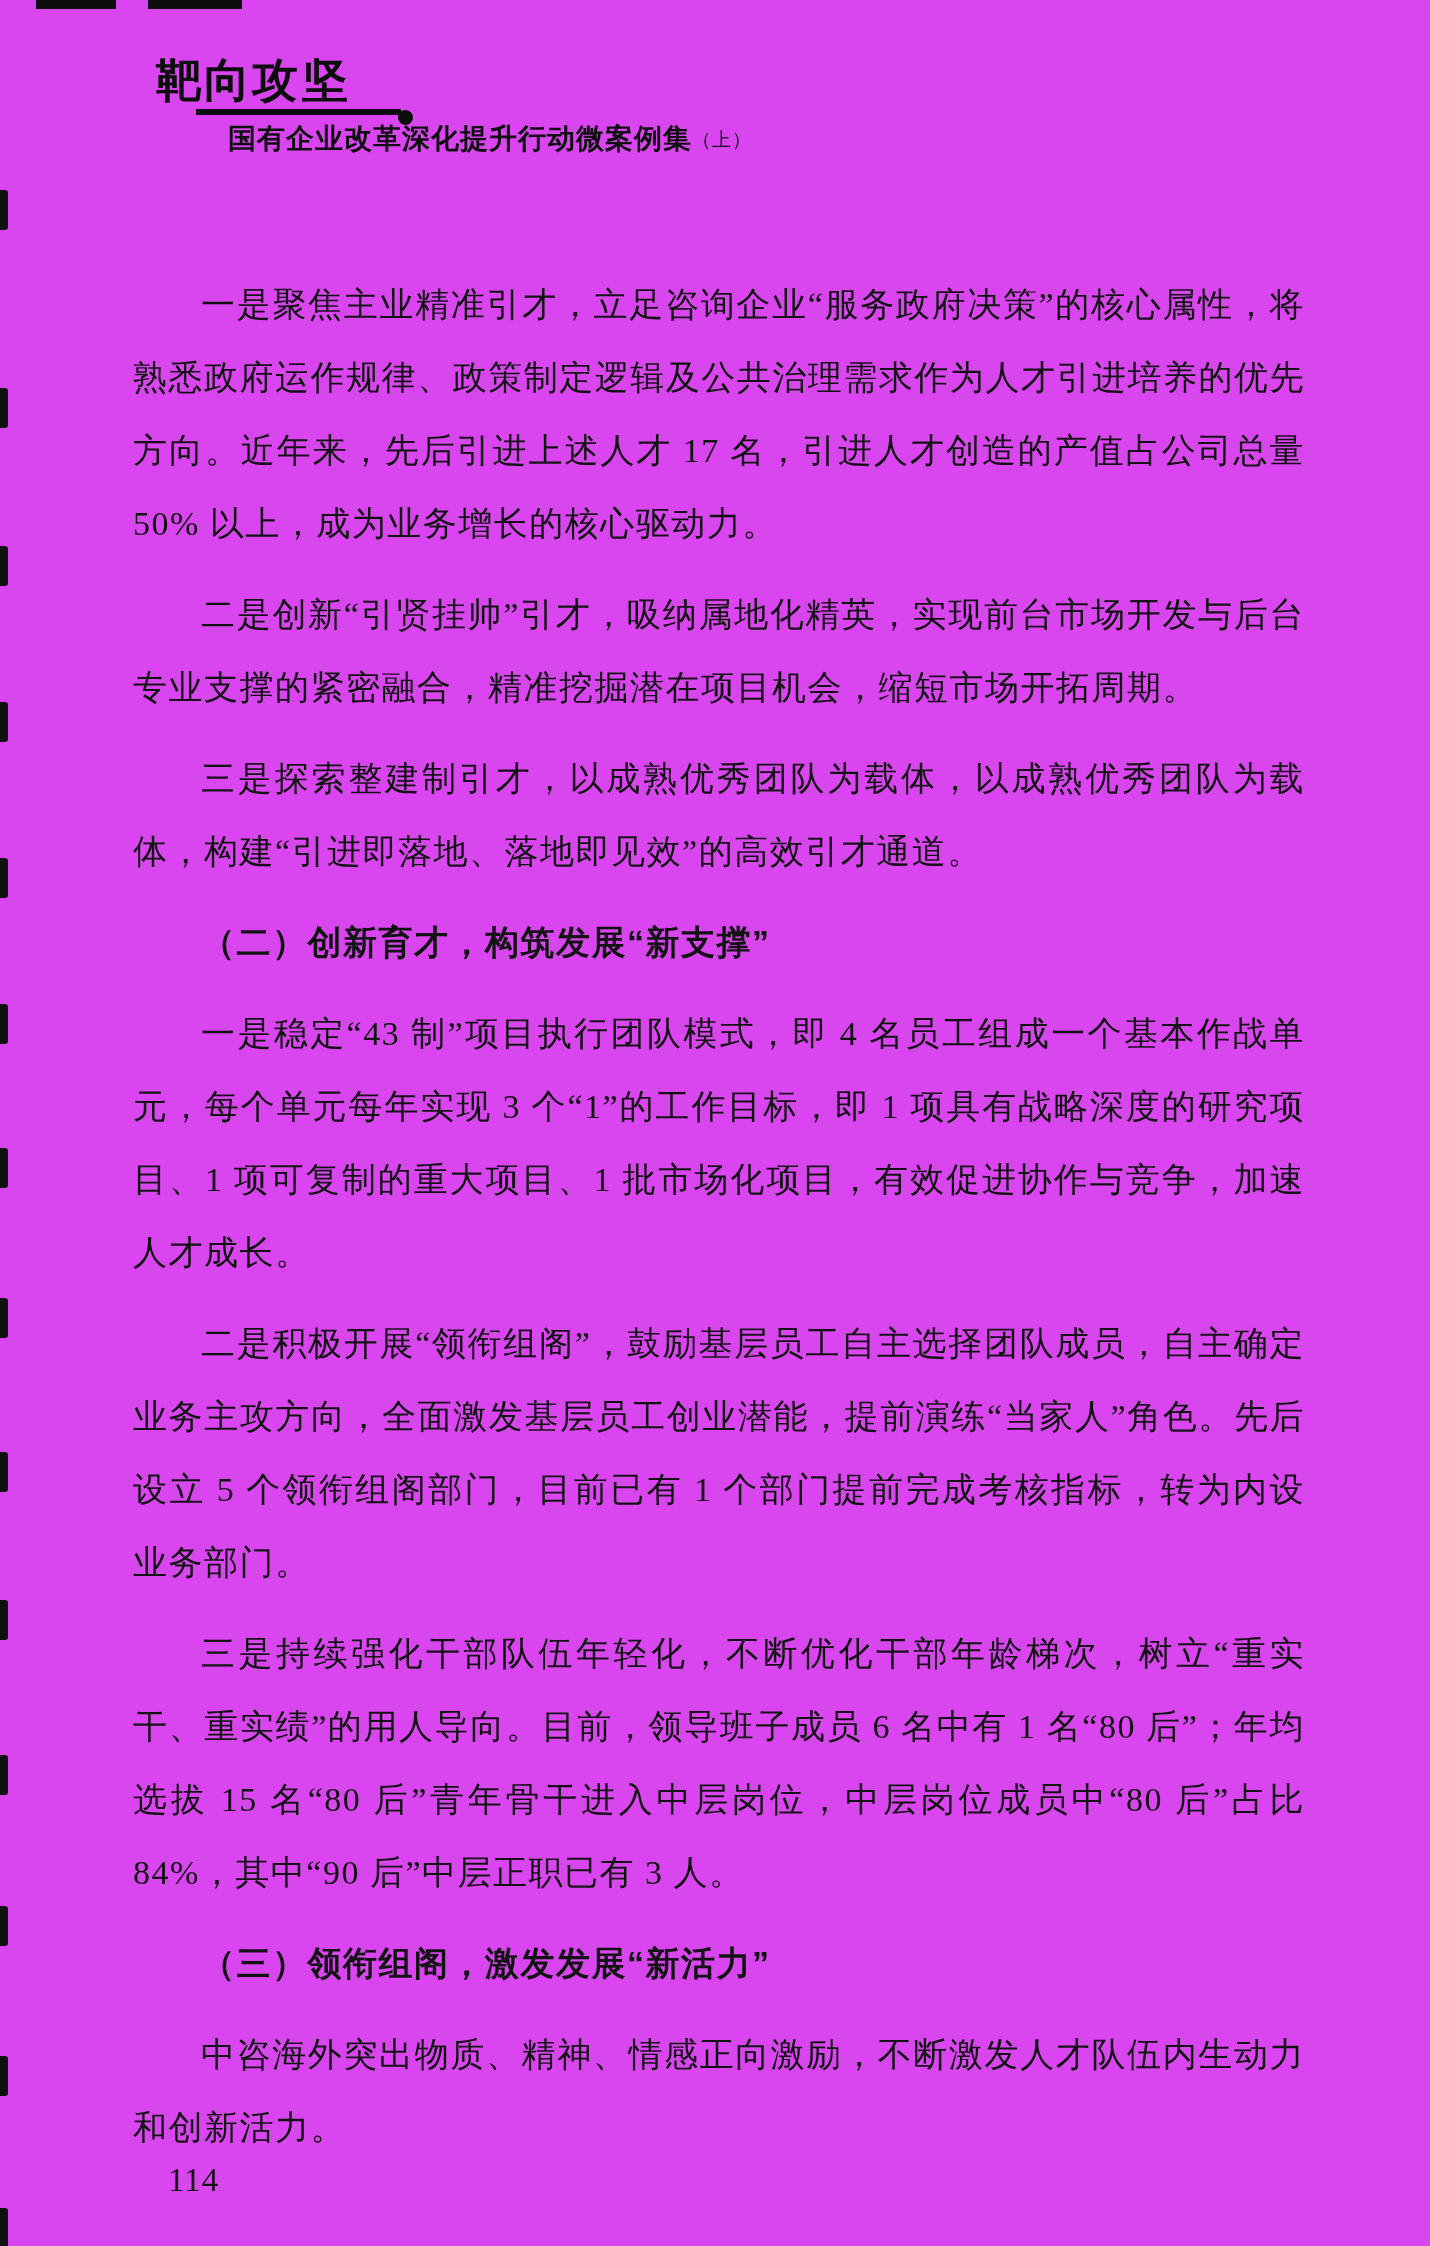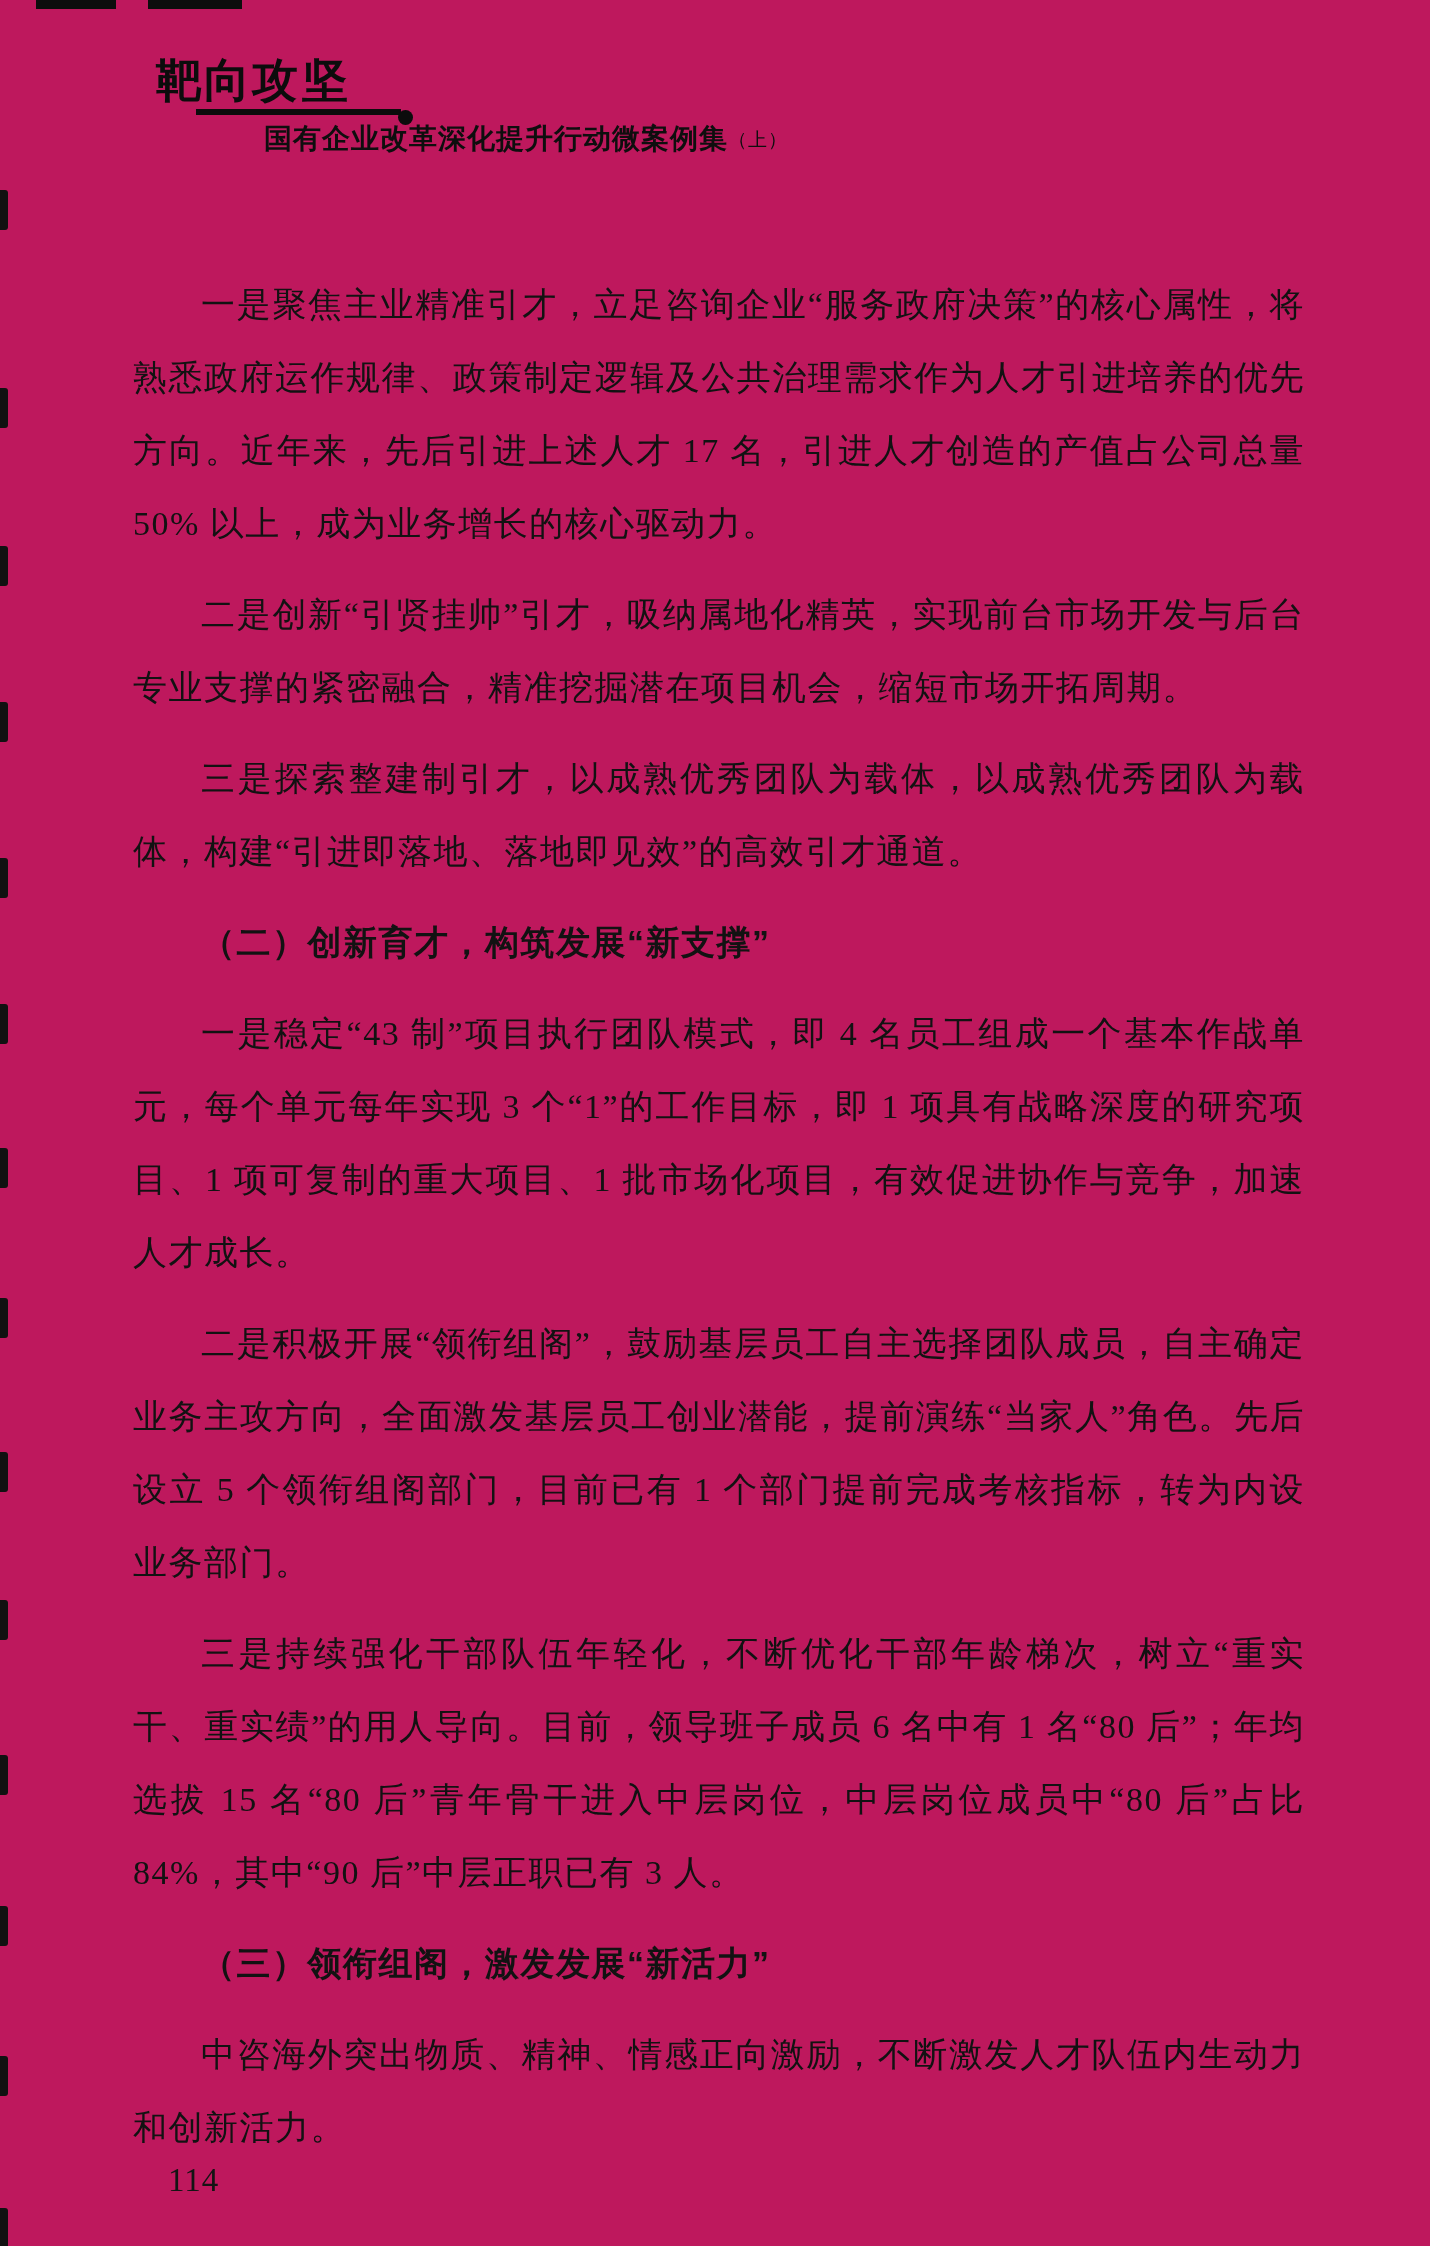--- a/index.html
+++ b/index.html
@@ -2,21 +2,21 @@
 <html><head>
 <meta charset="utf-8">
 <style>
   html, body { margin: 0; padding: 0; }
   body { background: #e8e8e8; }
   .page {
     position: relative;
     width: 1430px;
     height: 2246px;
     margin: 0 auto;
-    background: #be185d;
+    background: #d946ef;
     overflow: hidden;
     color: #151515;
     font-family: "Liberation Serif", serif;
   }
 
   
   .top-mark {
     position: absolute;
     top: 0;
     height: 9px;
@@ -64,21 +64,20 @@
   .subtitle {
     position: absolute;
     left: 228px;
     top: 120px;
     font-family: "Liberation Sans", sans-serif;
     font-weight: bold;
     font-size: 28px;
     letter-spacing: 1px;
     color: #0e0e0e;
     white-space: nowrap;
-    margin-left: 36px;
   }
   .subtitle .volume {
     font-size: 19px;
     font-weight: normal;
     vertical-align: 2px;
   }
 
   
   .content {
     position: absolute;

